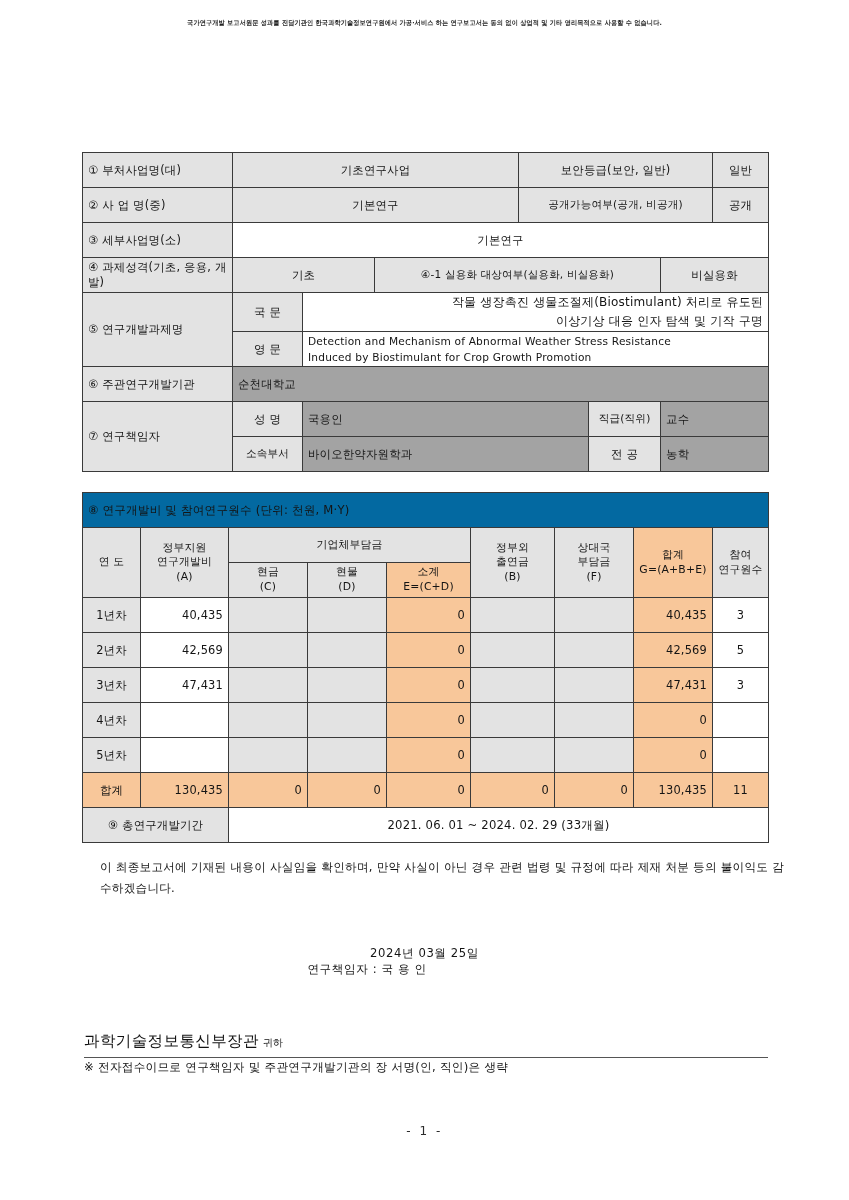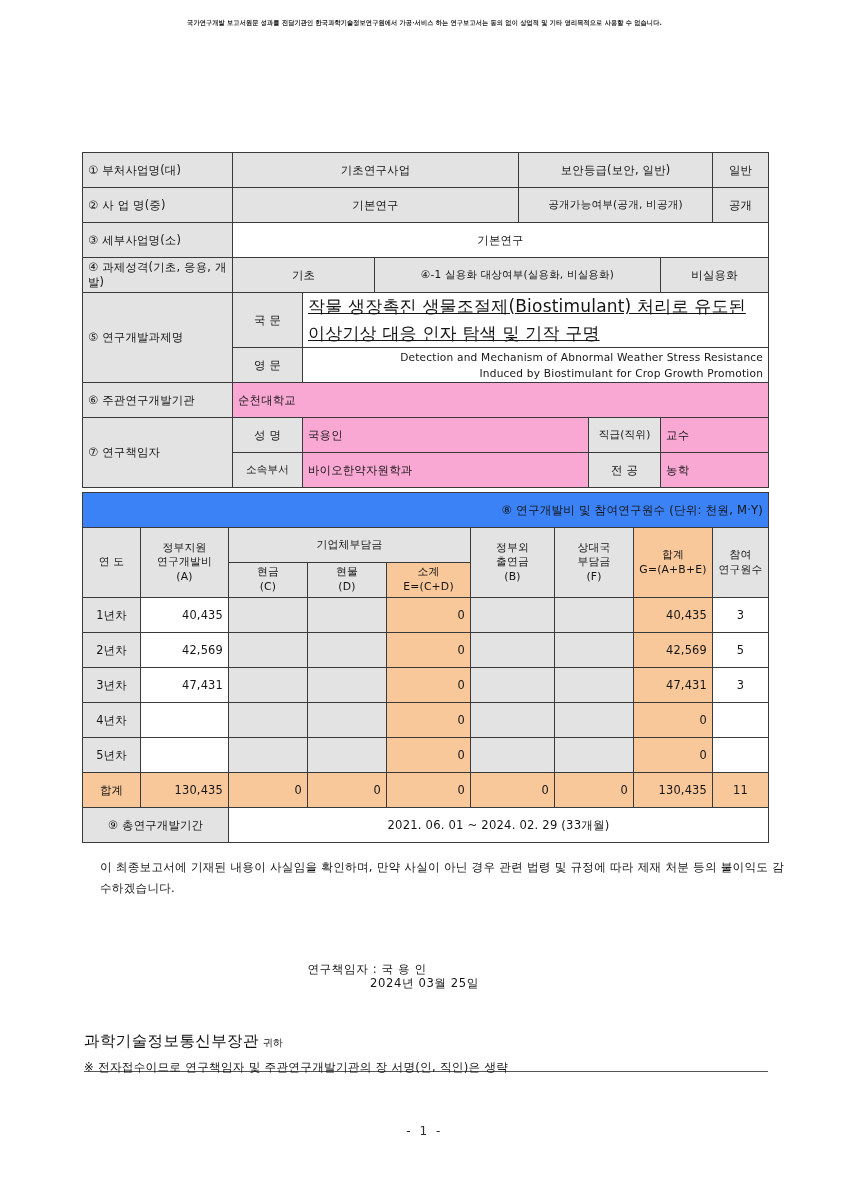--- a/index.html
+++ b/index.html
@@ -64,45 +64,44 @@
     border: 1px solid #3a3a3a;
     padding: 0 5px;
     height: 34px;
     vertical-align: middle;
     color: #141414;
     letter-spacing: 0.2px;
   }
   .g  { background: #e3e3e3; text-align: center; }
   .gl { background: #e3e3e3; text-align: left; margin-left: 20px; }
   .w  { background: #ffffff; text-align: center; }
-  .wl { background: #f9a8d4; text-align: left; }
+  .wl { background: #a3a3a3; text-align: left; }
   .org { background: #f8c79a; text-align: center; }
   .orgr { background: #f8c79a; text-align: right; padding-right: 7px; }
   .num { background: #ffffff; text-align: right; padding-right: 7px; }
   .numg { background: #e3e3e3; text-align: right; padding-right: 7px; }
   .tall  { height: 46px; }
   .sp { letter-spacing: 4px; }
   .sp2 { letter-spacing: 2.5px; }
   .eng {
     font-size: 10.6px;
     line-height: 1.55;
     letter-spacing: 0.45px;
+    text-align: left;
+    padding: 4px 6px;
+  }
+  .kor-title {
+    line-height: 1.6;
     text-align: right;
     padding: 4px 6px;
-  }
-  .kor-title {
-    line-height: 1.6;
+    font-size: 12px;
+  }
+  .sec8-head {
+    background: #0369a1;
     text-align: left;
-    padding: 4px 6px;
-    font-size: 17px;
-    text-decoration: underline;
-  }
-  .sec8-head {
-    background: #3b82f6;
-    text-align: right;
     font-size: 11.6px;
     height: 30px;
     letter-spacing: 0.4px;
   }
   .hdr { background: #e3e3e3; text-align: center; line-height: 1.35; font-size: 10.8px; }
   .hdr-org { background: #f8c79a; text-align: center; line-height: 1.35; font-size: 10.8px; }
   .h-deep { height: 58px; }
   .h-mid  { height: 29px; }
   .period { text-align: center; height: 34px; font-size: 11.6px; letter-spacing: 0.5px; }
 
@@ -115,21 +114,21 @@
     font-size: 11.6px;
     line-height: 1.85;
     letter-spacing: 0.25px;
     color: #141414;
     text-align: justify;
   }
 
   
   .sig-date {
     position: absolute;
-    top: 976px;
+    top: 946px;
     left: 0;
     width: 849px;
     text-align: center;
     font-size: 11.6px;
     letter-spacing: 0.6px;
     color: #141414;
   }
   .sig-pi {
     position: absolute;
     top: 962px;
@@ -153,21 +152,21 @@
 
   
   .addressee {
     position: absolute;
     top: 1031px;
     left: 84px;
     width: 684px;
     font-size: 15.5px;
     letter-spacing: 0.4px;
     color: #111111;
-    padding-bottom: 19px;
+    padding-bottom: 5px;
     border-bottom: 1.6px solid #555555;
   }
   .addressee .hon {
     font-size: 10px;
     letter-spacing: 0.2px;
     margin-left: 4px;
   }
 
   
   .note {

